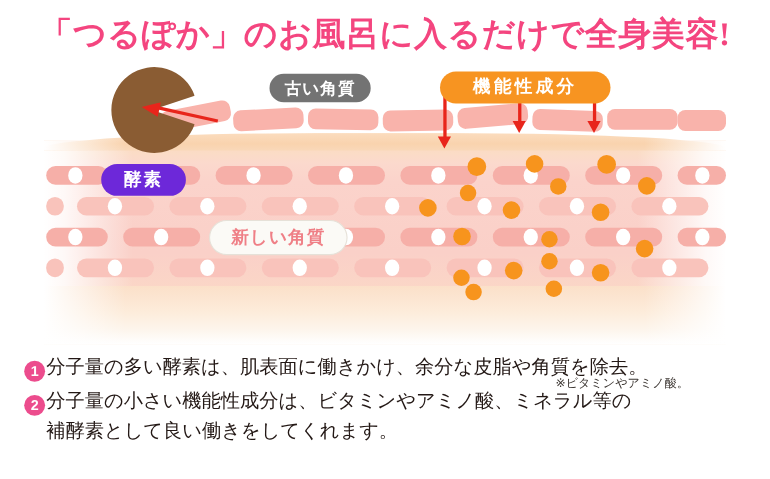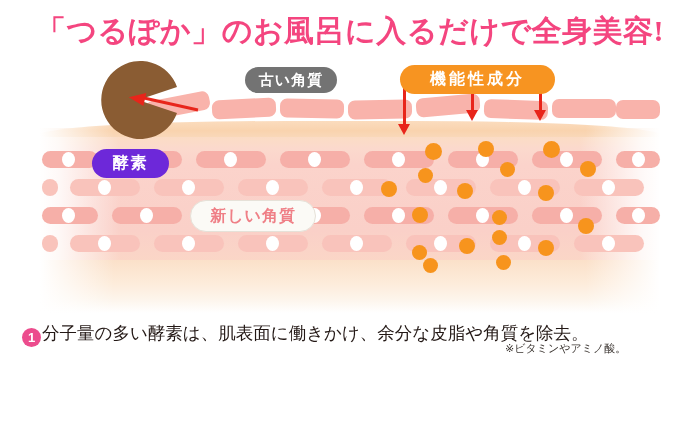--- a/index.html
+++ b/index.html
@@ -282,15 +282,23 @@
 
     <div class="disclaimer">※ビタミンやアミノ酸。</div>
   </div>
 
   <div class="notes">
     <div class="note">
       <div class="note-line">
         <span class="bullet">1</span><span>分子量の多い酵素は、肌表面に働きかけ、余分な皮脂や角質を除去。</span>
       </div>
     </div>
+    <div class="note">
+      <div class="note-line">
+        <span class="bullet">2</span><span>分子量の小さい機能性成分は、ビタミンやアミノ酸、ミネラル等の</span>
+      </div>
+      <div class="note-line">
+        <span class="indent"></span><span>補酵素として良い働きをしてくれます。</span>
+      </div>
+    </div>
   </div>
 
 </div>
 
 </body></html>

